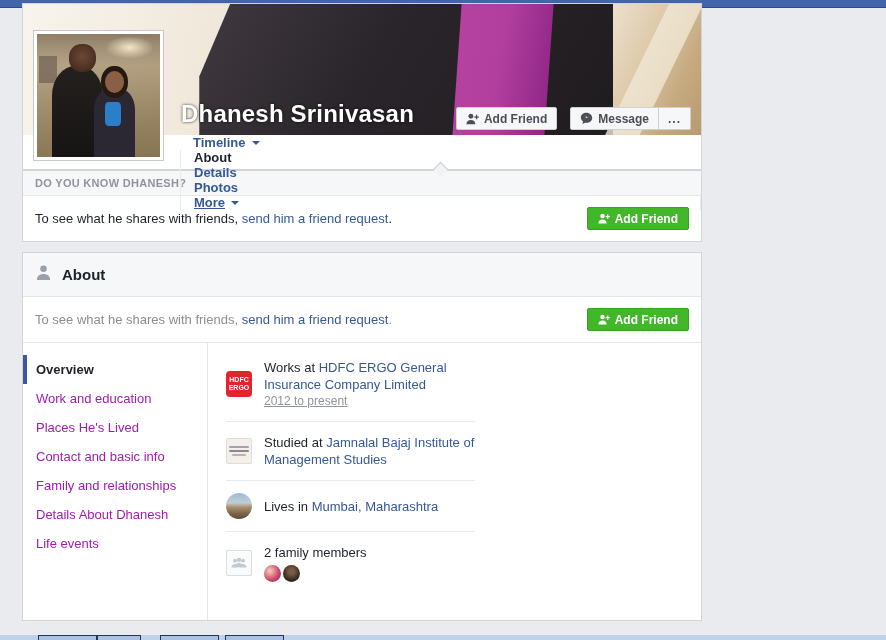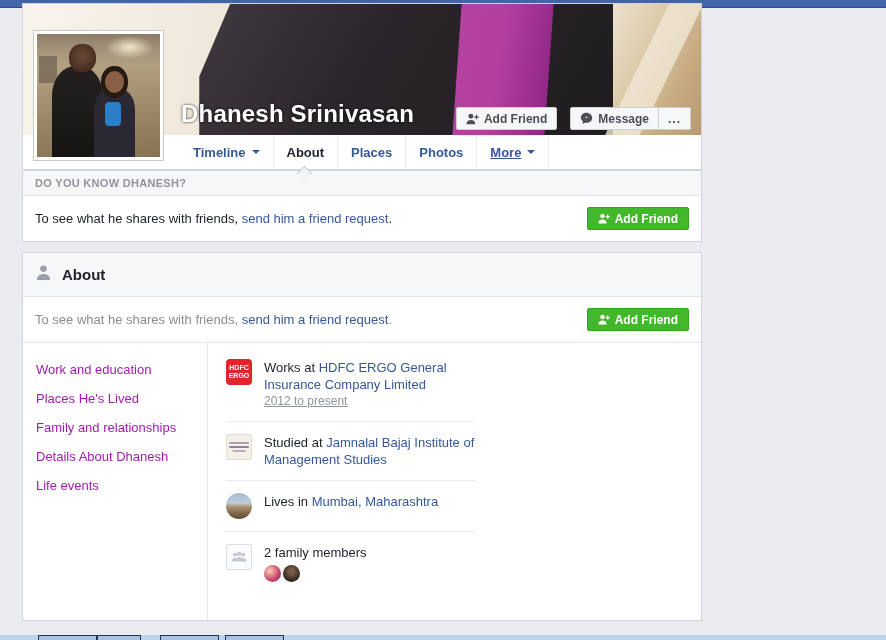--- a/index.html
+++ b/index.html
@@ -78,21 +78,21 @@
     background:#241a12; border-radius:48%; }
   .pp-woman-head { position:absolute; top:30%; left:55%; width:16%; height:18%;
     background:#8a5f46; border-radius:50%; }
   .pp-woman-body { position:absolute; top:44%; left:46%; width:34%; height:62%;
     background:#2c2833; border-radius:40% 40% 0 0 / 28% 28% 0 0; }
   .pp-woman-top { position:absolute; top:55%; left:55%; width:13%; height:20%;
     background:#2b7fc9; border-radius:20%; }
   
   .navbar {
     position:absolute; left:0; right:0; bottom:0; height:34px; background:#fff;
-    display:flex; align-items:stretch; padding-left:157px;
+    display:flex; align-items:stretch; padding-left:157px;flex-direction:column;
   }
   .tab {
     position:relative; display:flex; align-items:center; padding:0 13px;
     font-size:13px; font-weight:600; color:#365899; cursor:pointer; white-space:nowrap;
     border-left:1px solid #e9eaed;
   }
   .tab:first-child { border-left:none; }
   .tab:last-child { border-right:1px solid #e9eaed;text-decoration:underline; }
   .tab.active { color:#1d2129; cursor:default; }
   .tab .down-caret {
@@ -135,21 +135,21 @@
   .about-body { display:flex; height:100%; }
   .about-sidebar {
     width:185px; border-right:1px solid #e5e6e9; padding-top:12px; flex-shrink:0;
   }
   .side-item {
     display:block; padding:7px 10px 7px 9px; border-left:4px solid transparent;
     font-size:13px; color:#a21caf; cursor:pointer;
   }
   .side-item.active { border-left-color:#3b5998; color:#1d2129; font-weight:bold; cursor:default; }
   .about-content { flex:1; padding:4px 0 0 18px; }
-  .entry { display:flex; padding:12px 0; width:249px; border-bottom:1px solid #e9eaed; }
+  .entry { display:flex; padding:12px 0; width:249px; border-bottom:1px solid #e9eaed;align-items:center; }
   .entry:last-child { border-bottom:none; }
   .entry-icon { width:26px; height:26px; flex-shrink:0; margin-right:12px; cursor:pointer; }
   .entry-text { font-size:13px; line-height:17px; width:211px; }
   .entry-sub { font-size:12px; line-height:15px; color:#90949c; margin-top:1px;text-decoration:underline; }
   .logo-hdfc {
     background:#e2242b; border-radius:4px; color:#fff;
     font-size:7px; font-weight:bold; line-height:8px; text-align:center;
     display:flex; flex-direction:column; justify-content:center; letter-spacing:0;
   }
   .logo-jbims {
@@ -245,21 +245,21 @@
     <div class="navbar">
       <div class="tab">
         <span>Timeline</span>
         <span class="down-caret"></span>
       </div>
       <div class="tab active">
         <span>About</span>
         <span class="active-caret"></span>
       </div>
       <div class="tab">
-        <span>Places</span>
+        <span>Details</span>
       </div>
       <div class="tab">
         <span>Photos</span>
       </div>
       <div class="tab">
         <span>More</span>
         <span class="down-caret"></span>
       </div>
     </div>
   </div>
@@ -306,22 +306,24 @@
             <path d="M12.2 1.8h1.6v2h2v1.6h-2v2h-1.6v-2h-2V3.8h2z"></path>
           </svg>
         </span>
         <span>Add Friend</span>
       </div>
     </div>
 
     <div class="about-body">
 
       <div class="about-sidebar">
+        <div class="side-item active">Overview</div>
         <div class="side-item">Work and education</div>
         <div class="side-item">Places He's Lived</div>
+        <div class="side-item">Contact and basic info</div>
         <div class="side-item">Family and relationships</div>
         <div class="side-item">Details About Dhanesh</div>
         <div class="side-item">Life events</div>
       </div>
 
       <div class="about-content">
 
         <div class="entry">
           <div class="entry-icon logo-hdfc">
             <span>HDFC</span>

